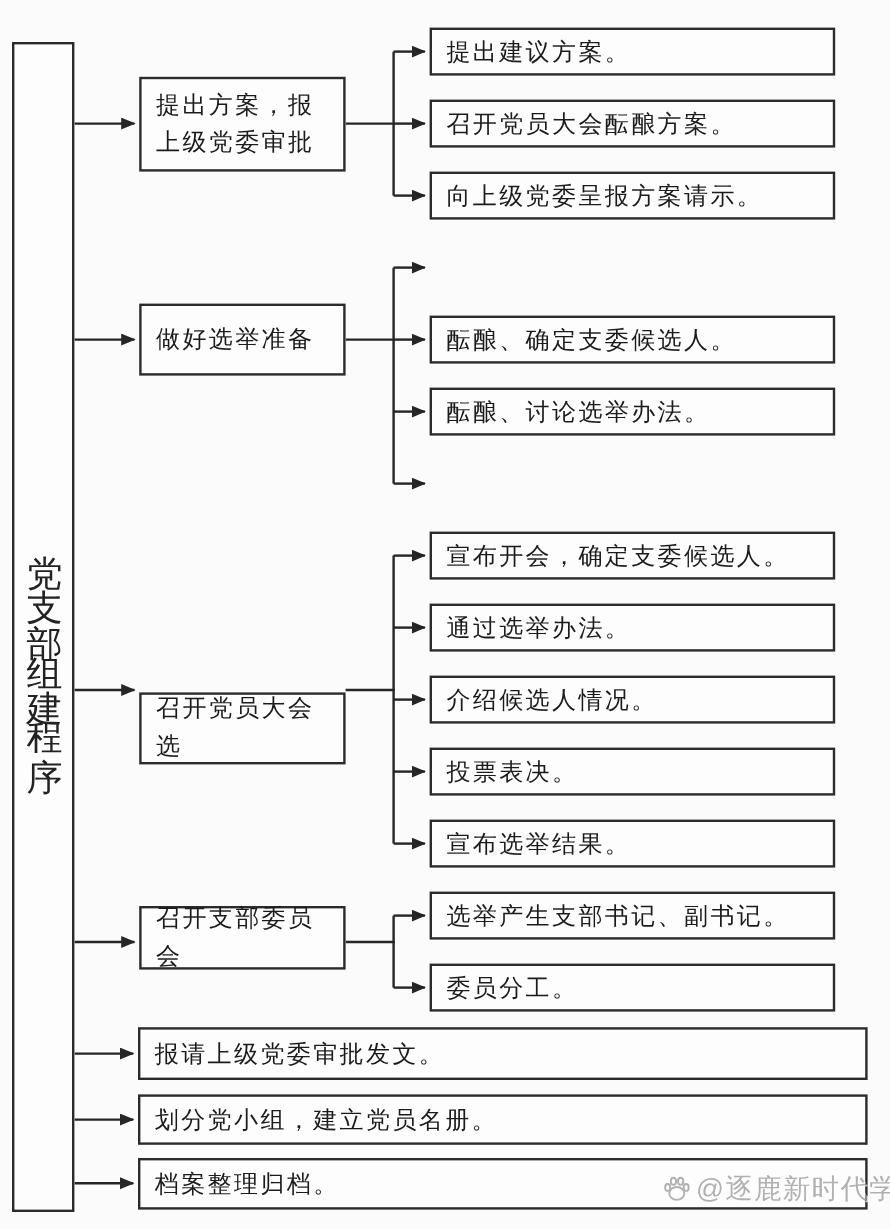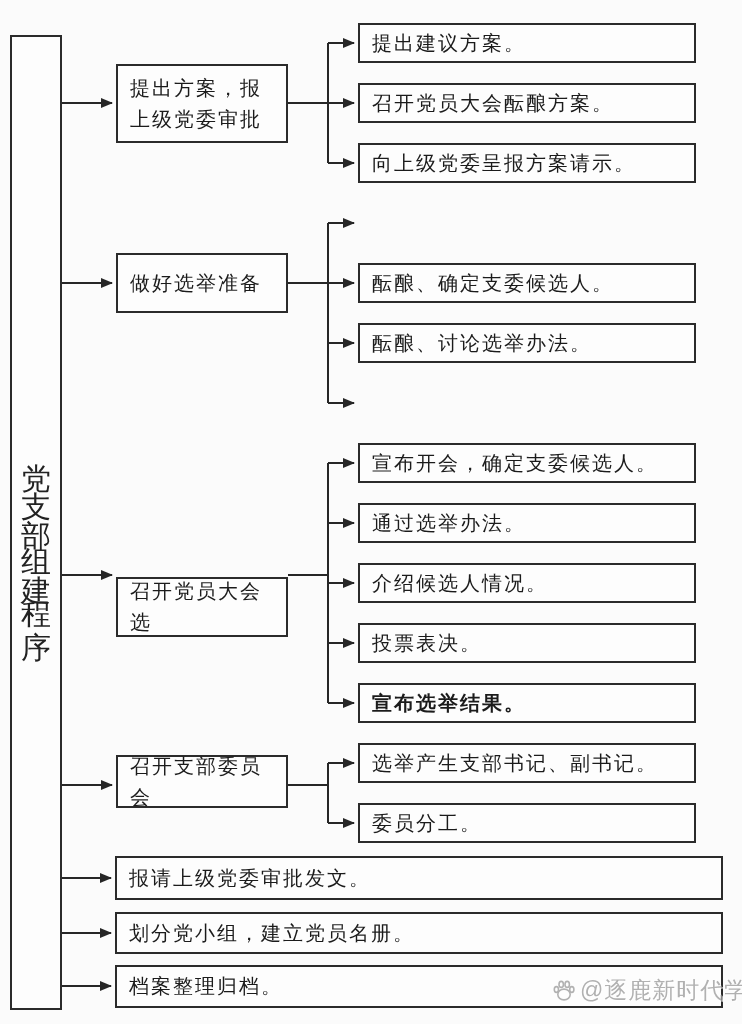--- a/index.html
+++ b/index.html
@@ -166,21 +166,21 @@
     </div>
   <div class="box step" style="top:503px;">
       <span>通过选举办法。</span>
     </div>
   <div class="box step" style="top:563px;">
       <span>介绍候选人情况。</span>
     </div>
   <div class="box step" style="top:623px;align-items:center;">
       <span>投票表决。</span>
     </div>
-  <div class="box step" style="top:683px;font-weight:bold;">
+  <div class="box step" style="top:683px;">
       <span>宣布选举结果。</span>
     </div>
 
   <div class="box step" style="top:743px;">
       <span>选举产生支部书记、副书记。</span>
     </div>
   <div class="box step" style="top:803px;">
       <span>委员分工。</span>
     </div>
 

